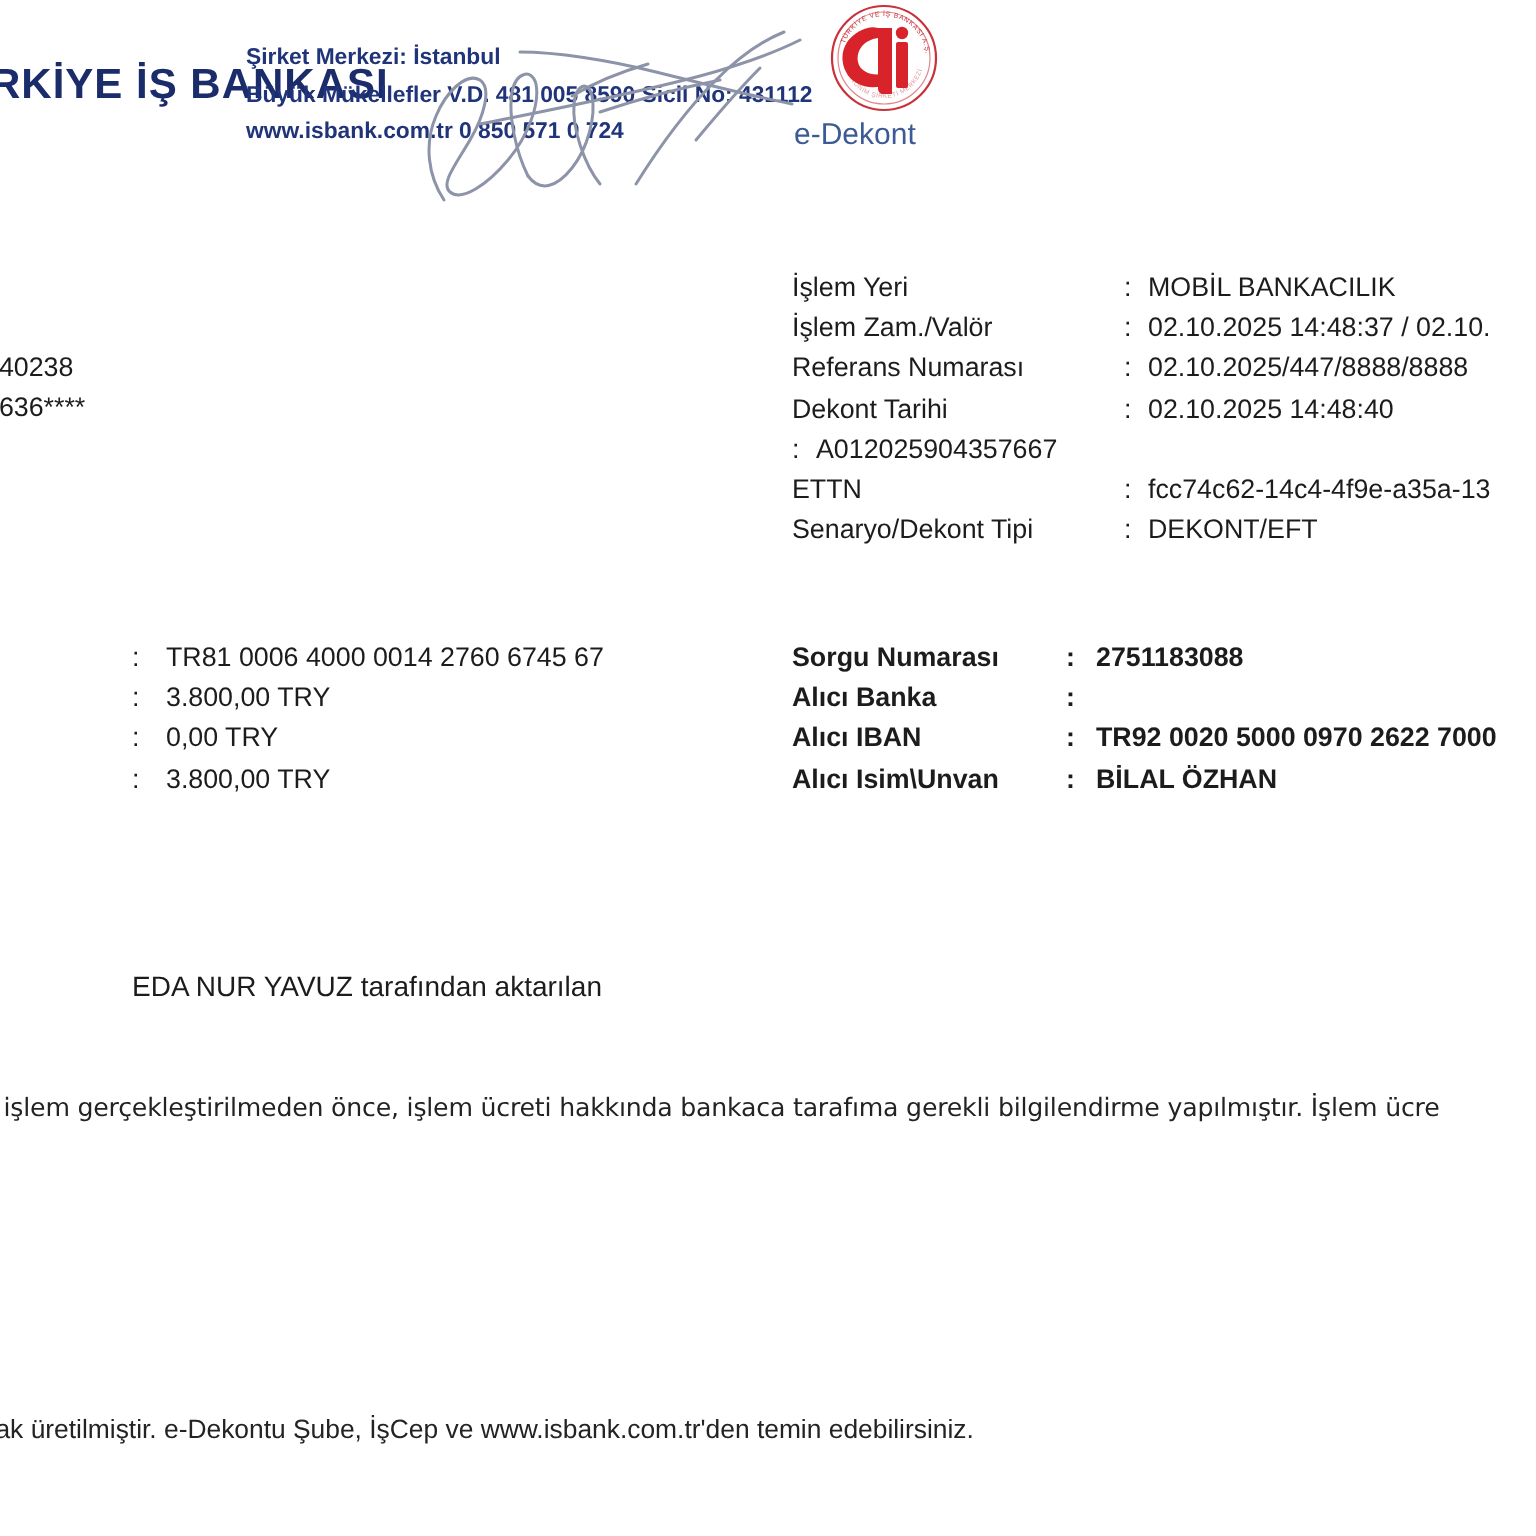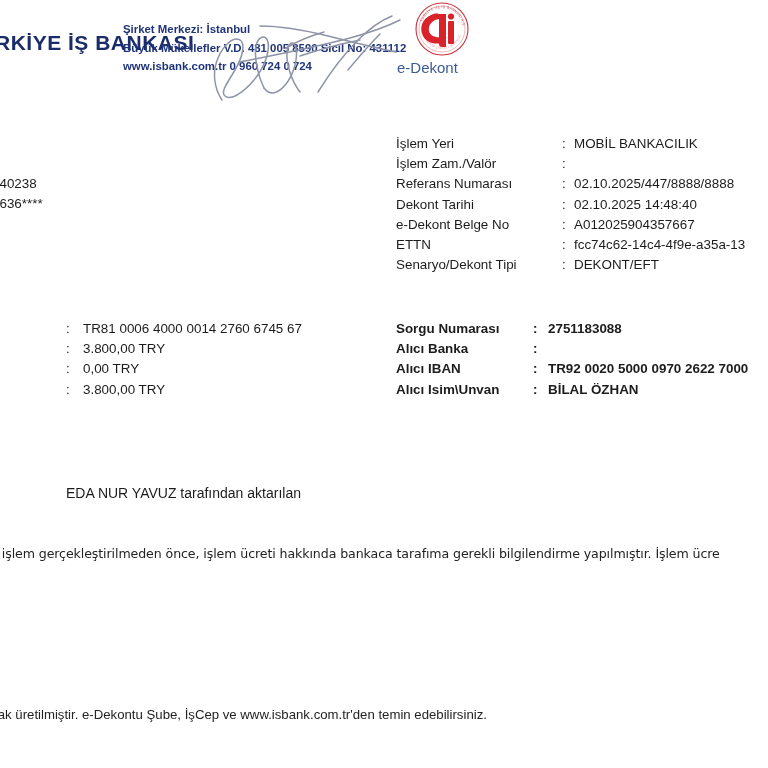--- a/index.html
+++ b/index.html
@@ -161,21 +161,21 @@
 </head>
 <body>
 
 <div class="page">
 
   <div class="bank-wordmark">TÜRKİYE İŞ BANKASI</div>
 
   <div class="bank-address">
     <span class="line">Şirket Merkezi: İstanbul</span>
     <span class="line">Büyük Mükellefler V.D. 481 005 8590 Sicil No: 431112</span>
-    <span class="line">www.isbank.com.tr 0 960 724 0 724</span>
+    <span class="line">www.isbank.com.tr 0 850 571 0 724</span>
   </div>
 
   <svg class="signature" viewBox="0 0 210 112">
     <g fill="none" stroke="#8d93a8" stroke-width="1.5" stroke-linecap="round" stroke-linejoin="round">
       <path d="M22 104 C14 92 12 76 18 62 C23 50 33 40 40 44 C46 48 42 62 35 74 C28 86 20 96 25 100 C31 105 44 96 54 84 C64 72 70 56 68 46 C66 38 58 40 56 50 C54 62 58 80 64 92"></path>
       <path d="M64 92 C70 100 78 98 86 88 C94 78 98 62 96 52 C94 44 88 46 87 56 C86 68 92 86 100 96"></path>
       <path d="M60 30 C78 30 104 34 128 40 C152 46 176 52 196 56"></path>
       <path d="M40 66 C70 60 112 52 150 42 C172 36 188 30 200 24"></path>
       <path d="M118 96 C128 80 142 60 158 44 C170 32 182 24 192 20"></path>
       <path d="M100 60 C118 54 140 48 160 44"></path>
@@ -212,33 +212,33 @@
 
   <div class="kv-block" id="txn-info">
     <div class="kv-row">
       <span class="kv-label">İşlem Yeri</span>
       <span class="kv-colon">:</span>
       <span class="kv-value">MOBİL BANKACILIK</span>
     </div>
     <div class="kv-row">
       <span class="kv-label">İşlem Zam./Valör</span>
       <span class="kv-colon">:</span>
+      <span class="kv-value">02.10.2025 14:48:37 / 02.10.</span>
     </div>
     <div class="kv-row">
       <span class="kv-label">Referans Numarası</span>
       <span class="kv-colon">:</span>
       <span class="kv-value">02.10.2025/447/8888/8888</span>
     </div>
     <div class="kv-row">
       <span class="kv-label">Dekont Tarihi</span>
       <span class="kv-colon">:</span>
       <span class="kv-value">02.10.2025  14:48:40</span>
     </div>
     <div class="kv-row">
-      <span class="kv-label">e-Dekont Belge No</span>
       <span class="kv-colon">:</span>
       <span class="kv-value">A012025904357667</span>
     </div>
     <div class="kv-row">
       <span class="kv-label">ETTN</span>
       <span class="kv-colon">:</span>
       <span class="kv-value">fcc74c62-14c4-4f9e-a35a-13</span>
     </div>
     <div class="kv-row">
       <span class="kv-label">Senaryo/Dekont Tipi</span>

